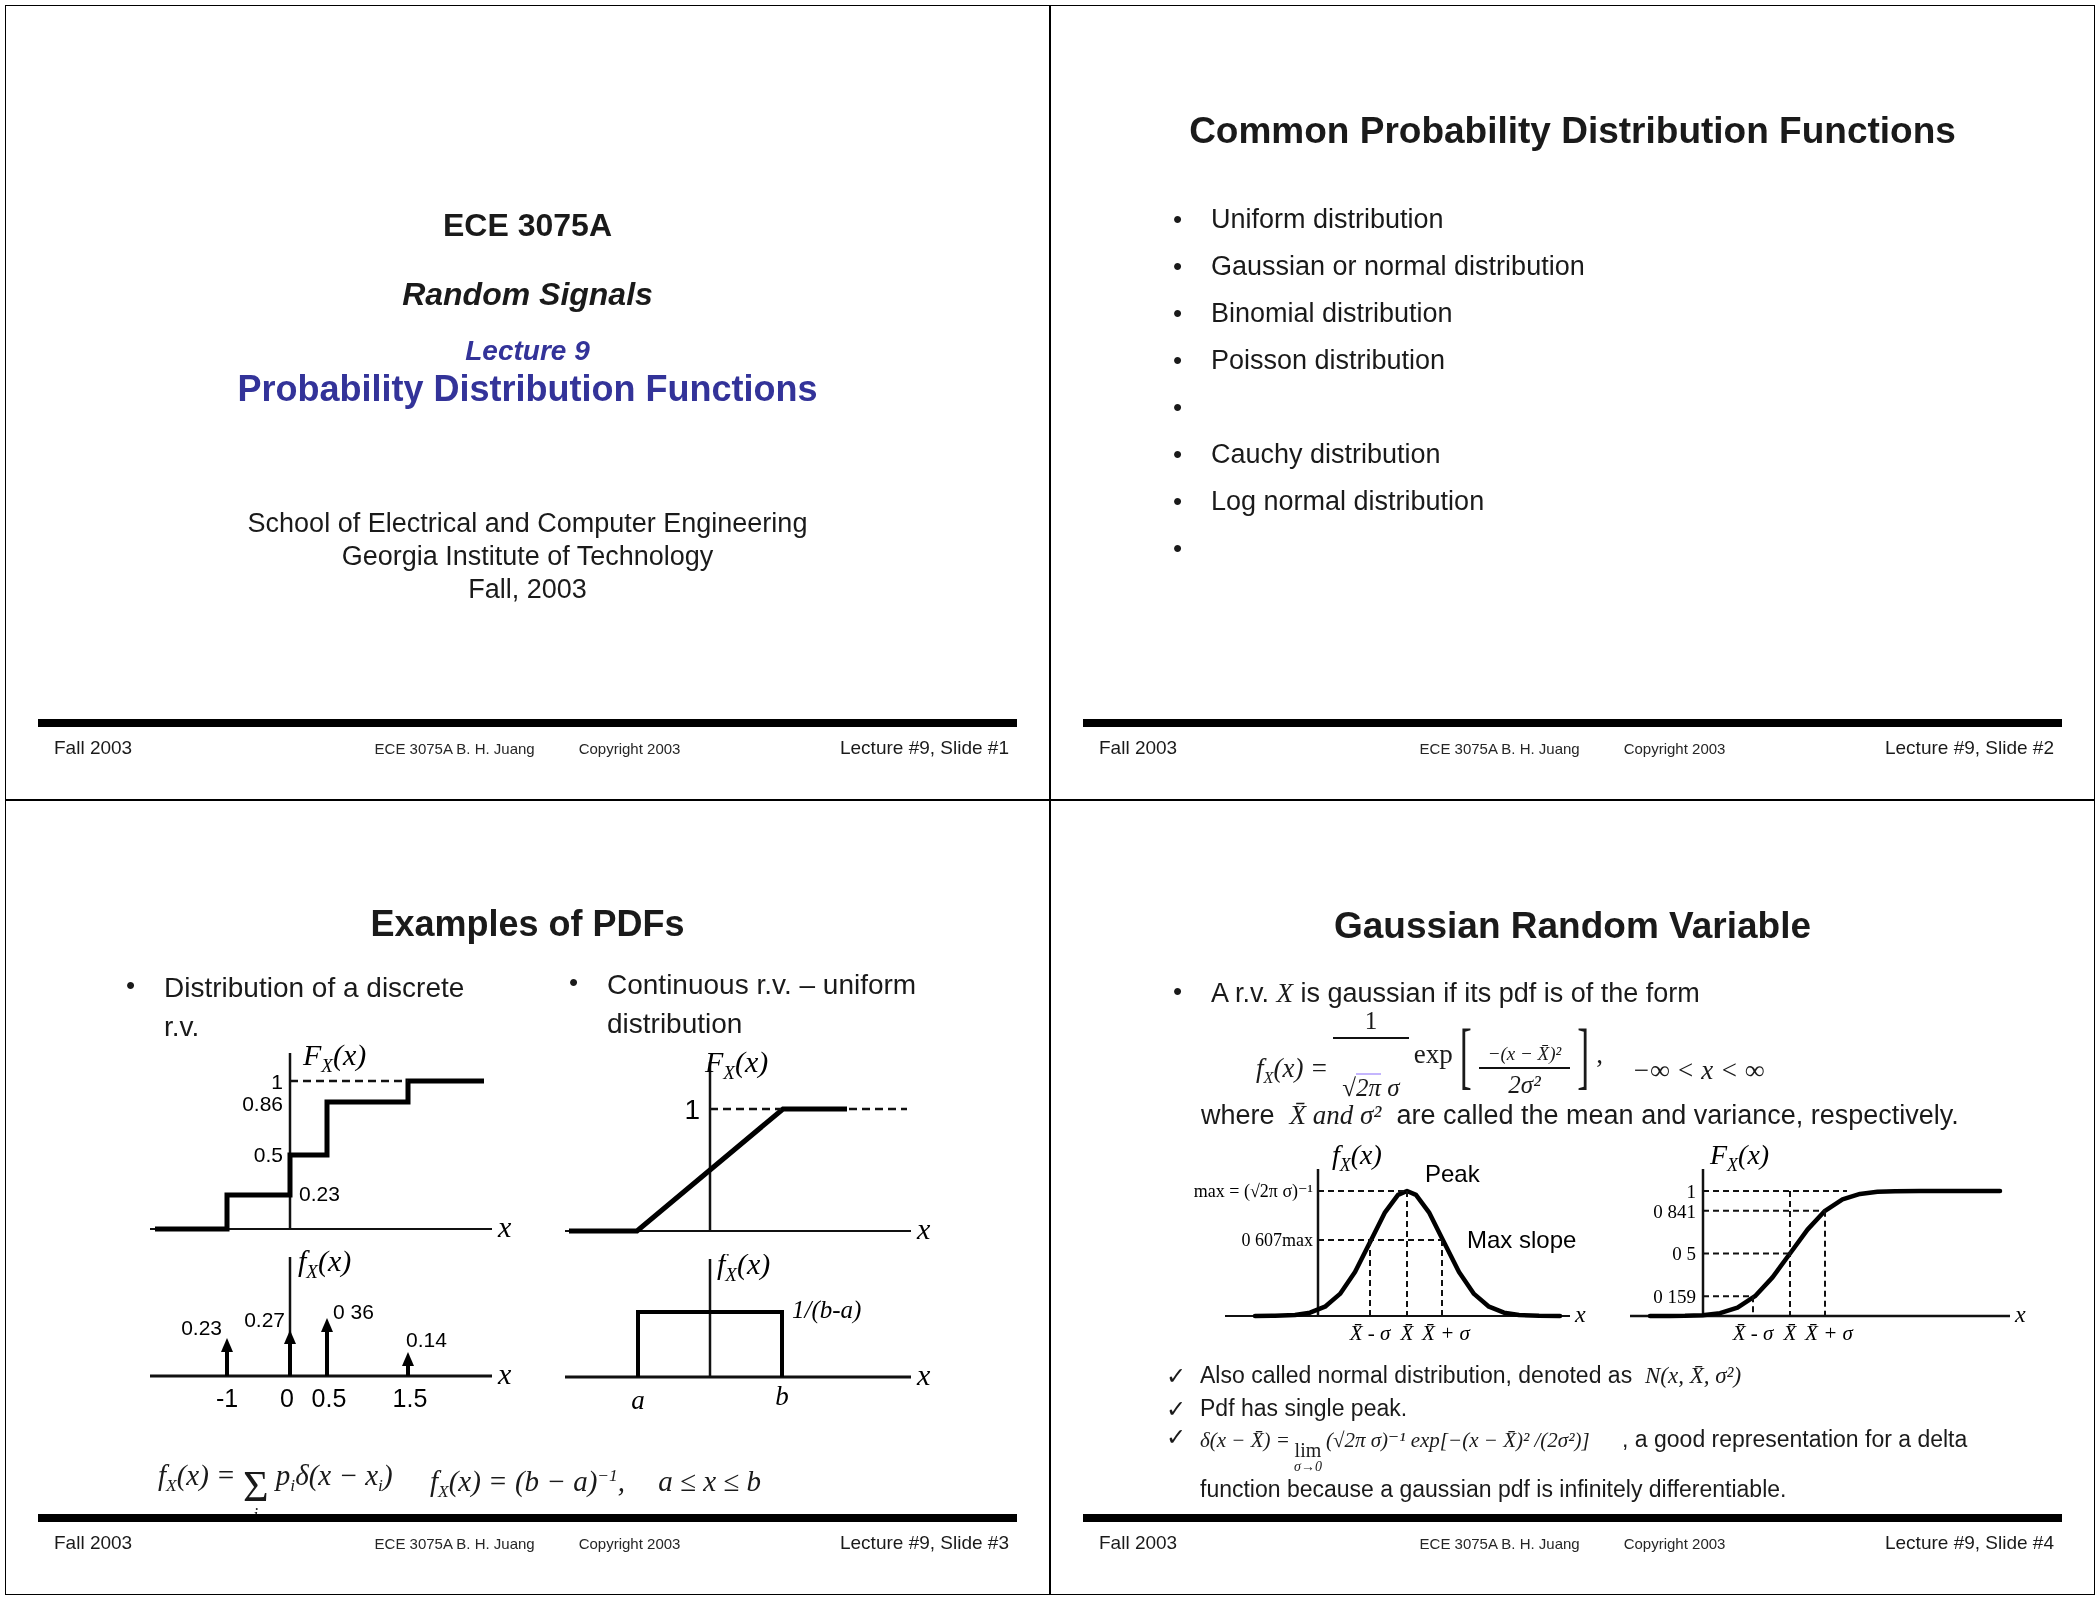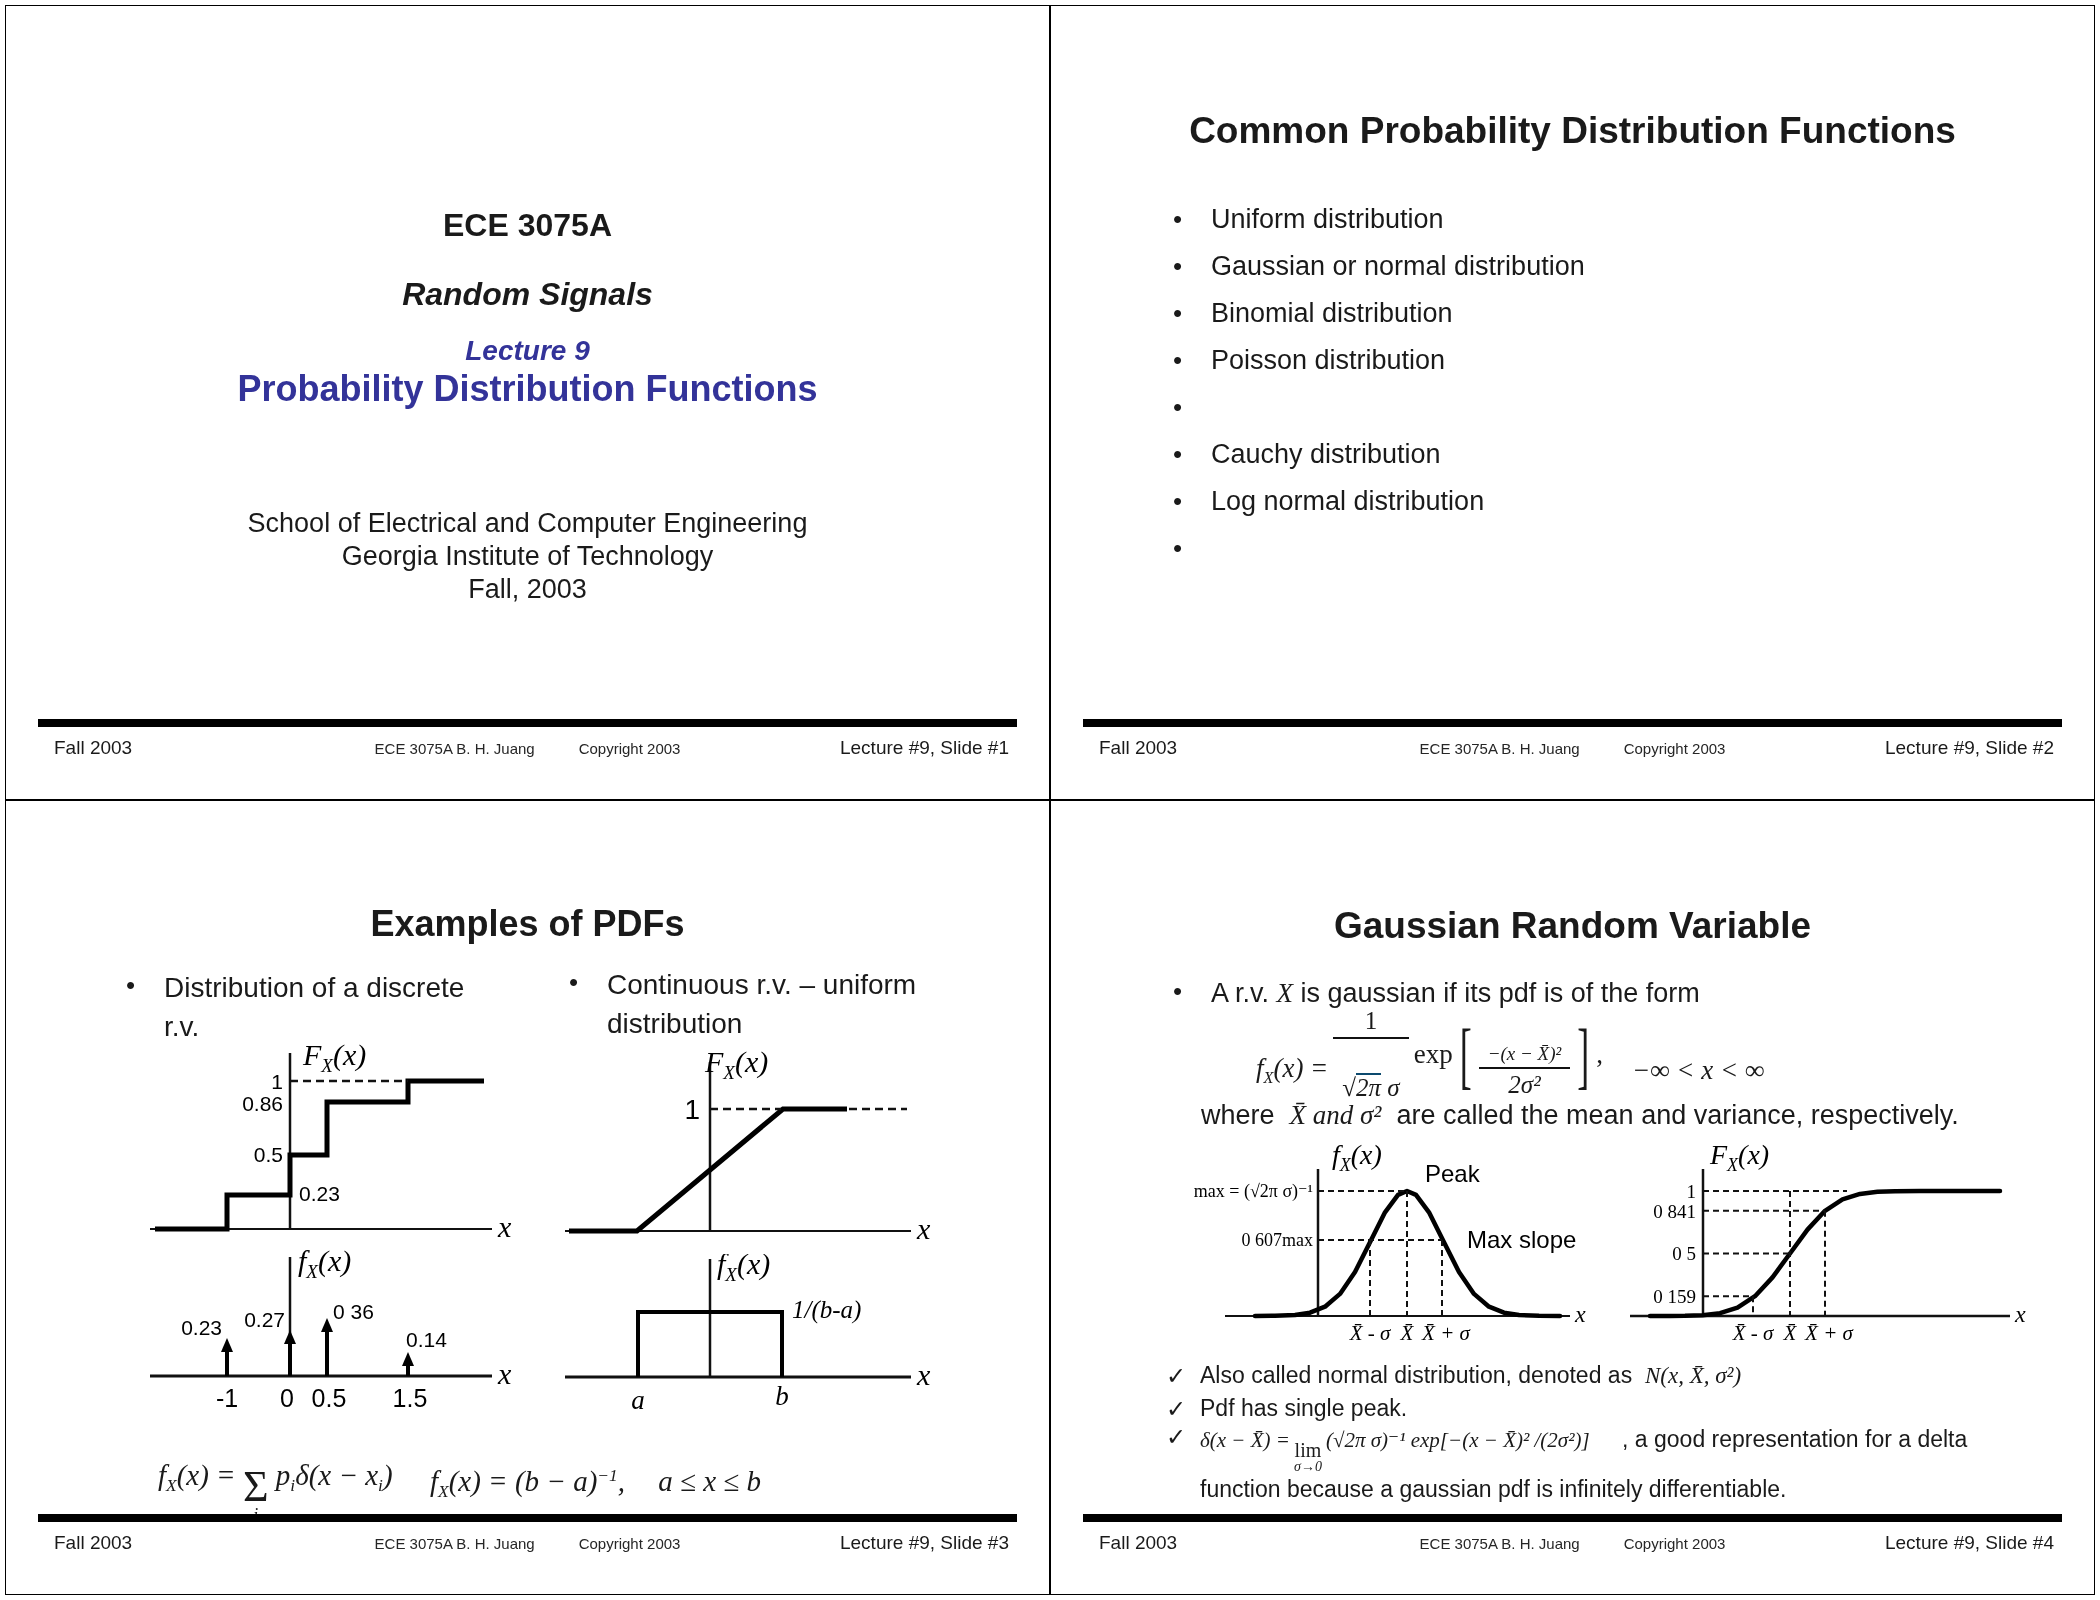--- a/index.html
+++ b/index.html
@@ -32,21 +32,21 @@
   .brow{position:absolute;display:flex;align-items:flex-start;}
   .dot{width:38px;flex:0 0 38px;font-size:26px;line-height:1.25;}
   .btxt{font-size:27px;line-height:1.38;}
   .crow{position:absolute;display:flex;align-items:flex-start;font-size:23px;}
   .cmk{width:34px;flex:0 0 34px;font-size:24px;}
   
   .mth{font-family:"Liberation Serif","DejaVu Serif",serif;}
   .frac{display:inline-block;vertical-align:middle;text-align:center;}
   .frac .num{display:block;padding:0 9px 2px;border-bottom:2px solid #111;}
   .frac .den{display:block;padding:2px 9px 0;}
-  .ovl{display:inline-block;border-top:2px solid #0c4a6e;line-height:1.05;}
+  .ovl{display:inline-block;border-top:2px solid #c4b5fd;line-height:1.05;}
   .brk{display:inline-block;transform:scaleY(2.05);font-size:36px;font-weight:400;margin:0 2px;}
   .stack{display:inline-flex;flex-direction:column;align-items:center;vertical-align:-16px;line-height:0.9;}
   .limstack{display:inline-flex;flex-direction:column;align-items:center;vertical-align:-10px;line-height:0.95;margin:0 4px;}
   svg text{font-family:"Liberation Serif","DejaVu Serif",serif;}
   svg .sans{font-family:"Liberation Sans","DejaVu Sans",sans-serif;}
 </style>
 </head>
 <body>
 
 <div class="frame"></div>

